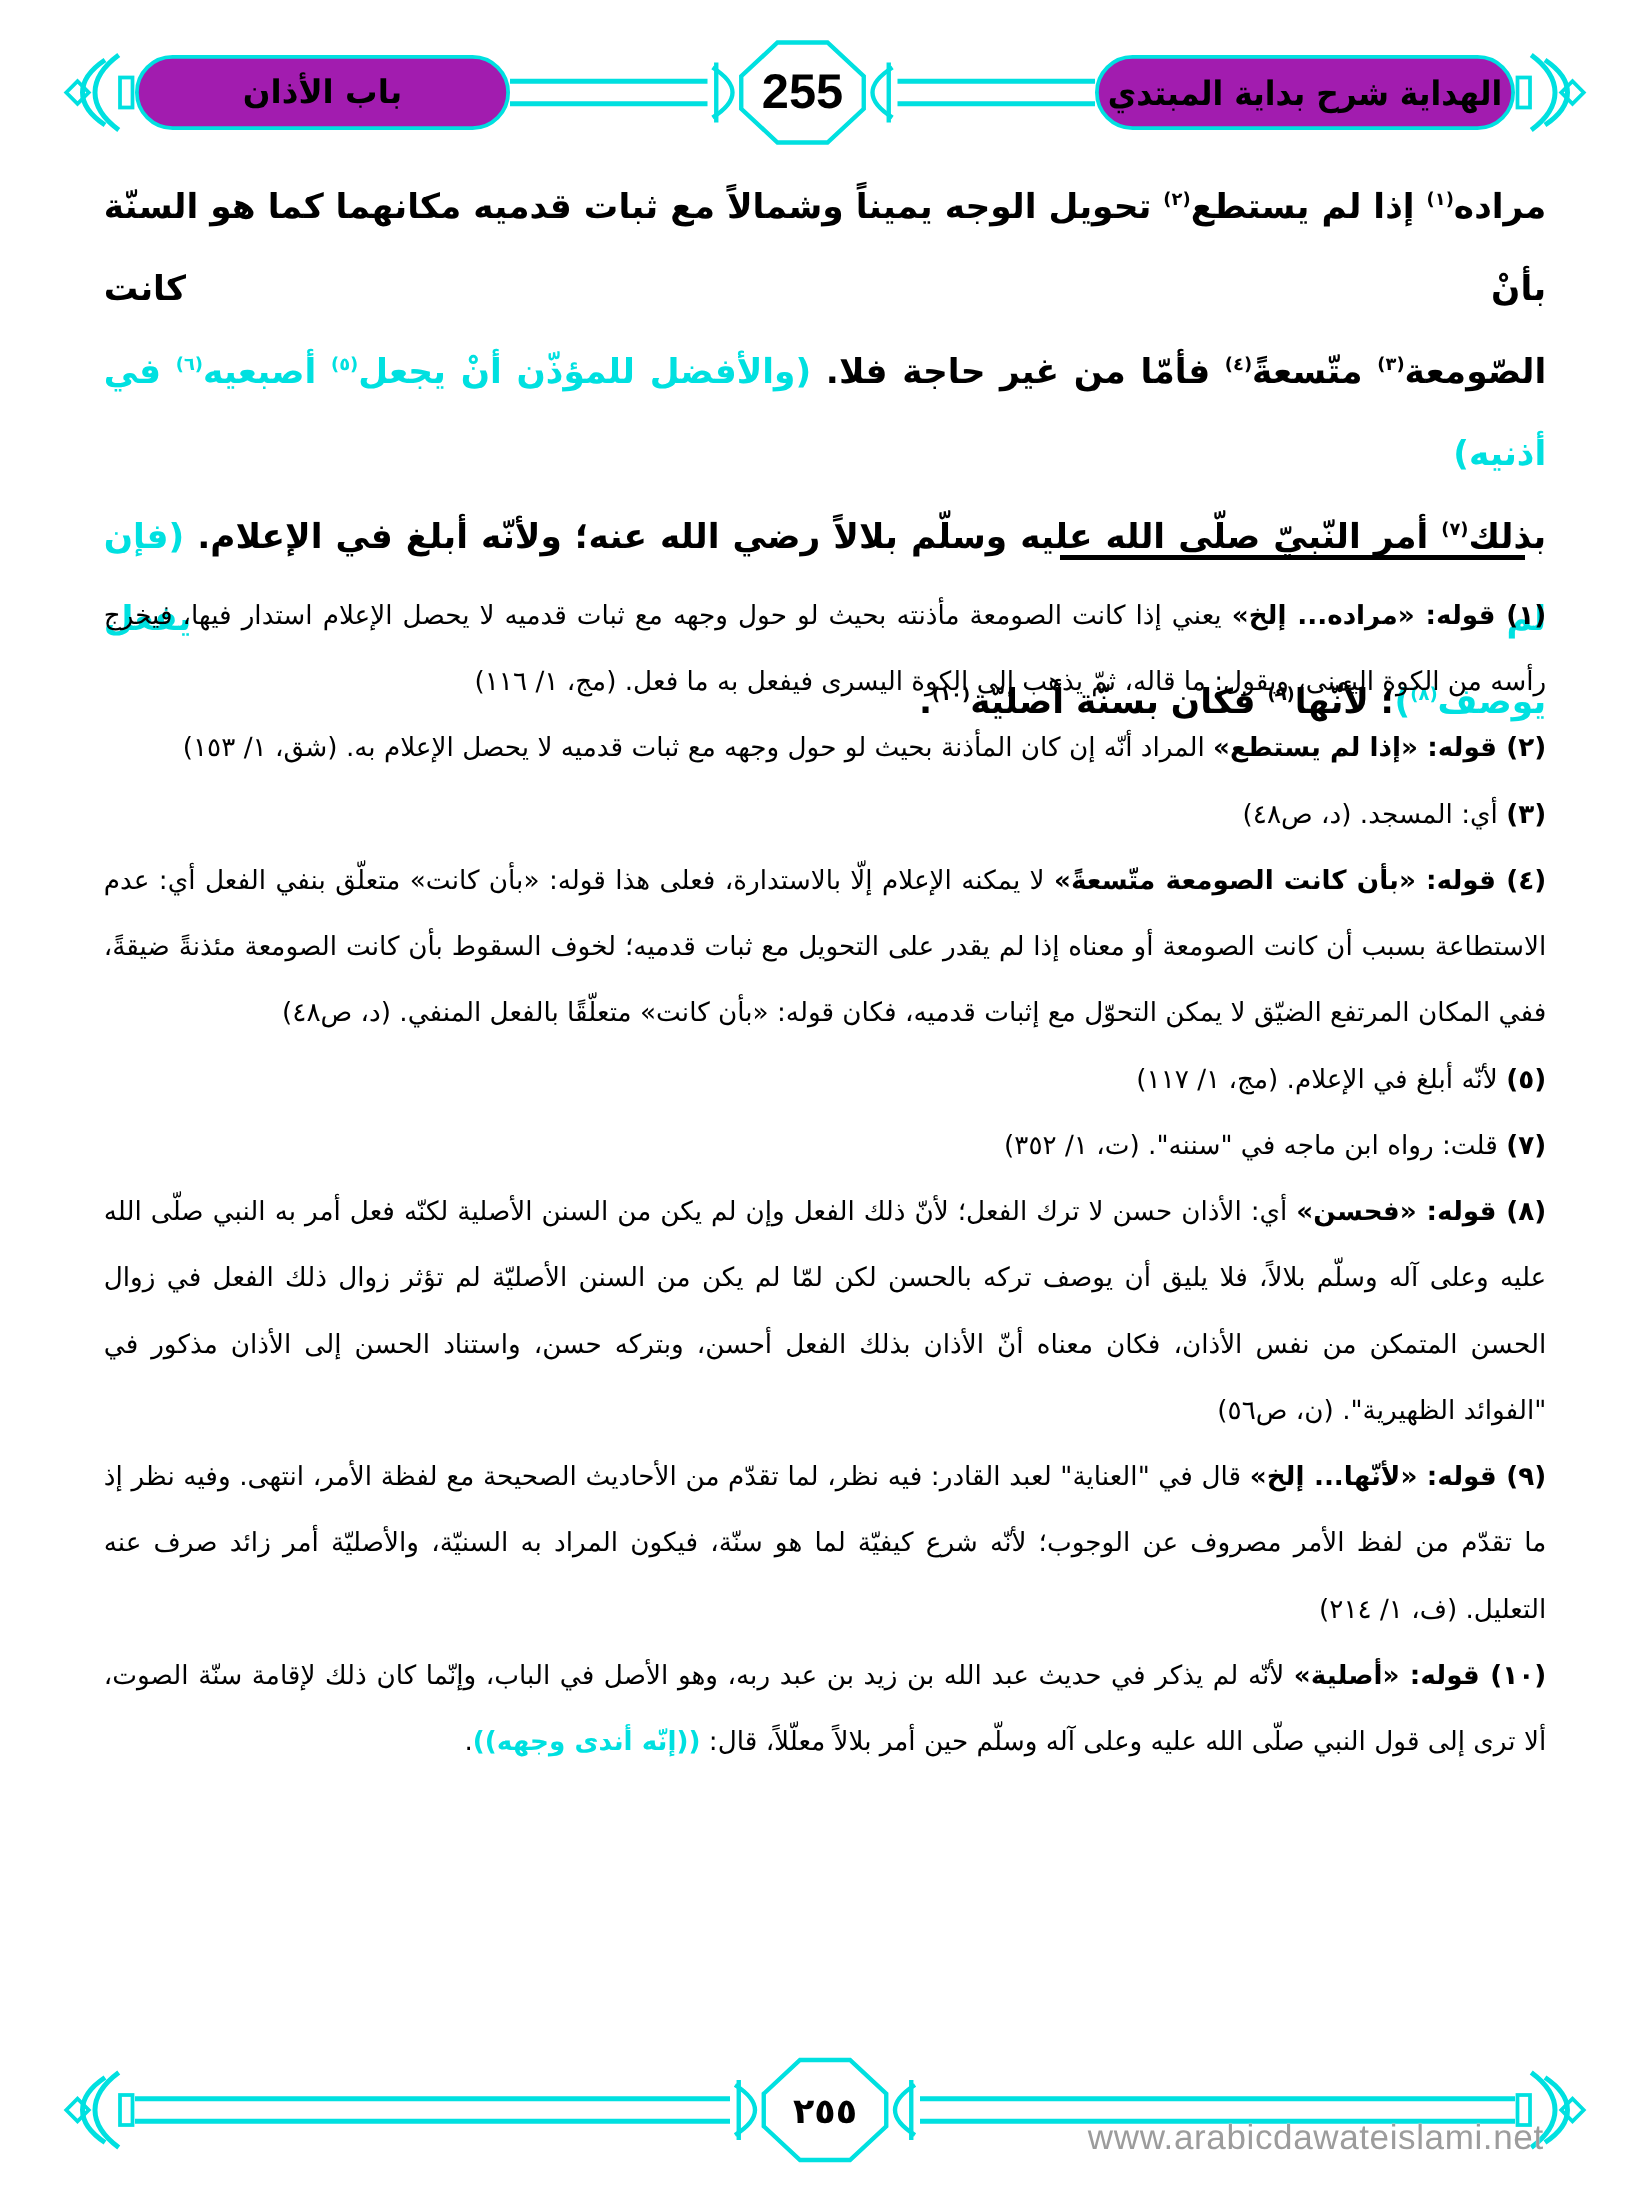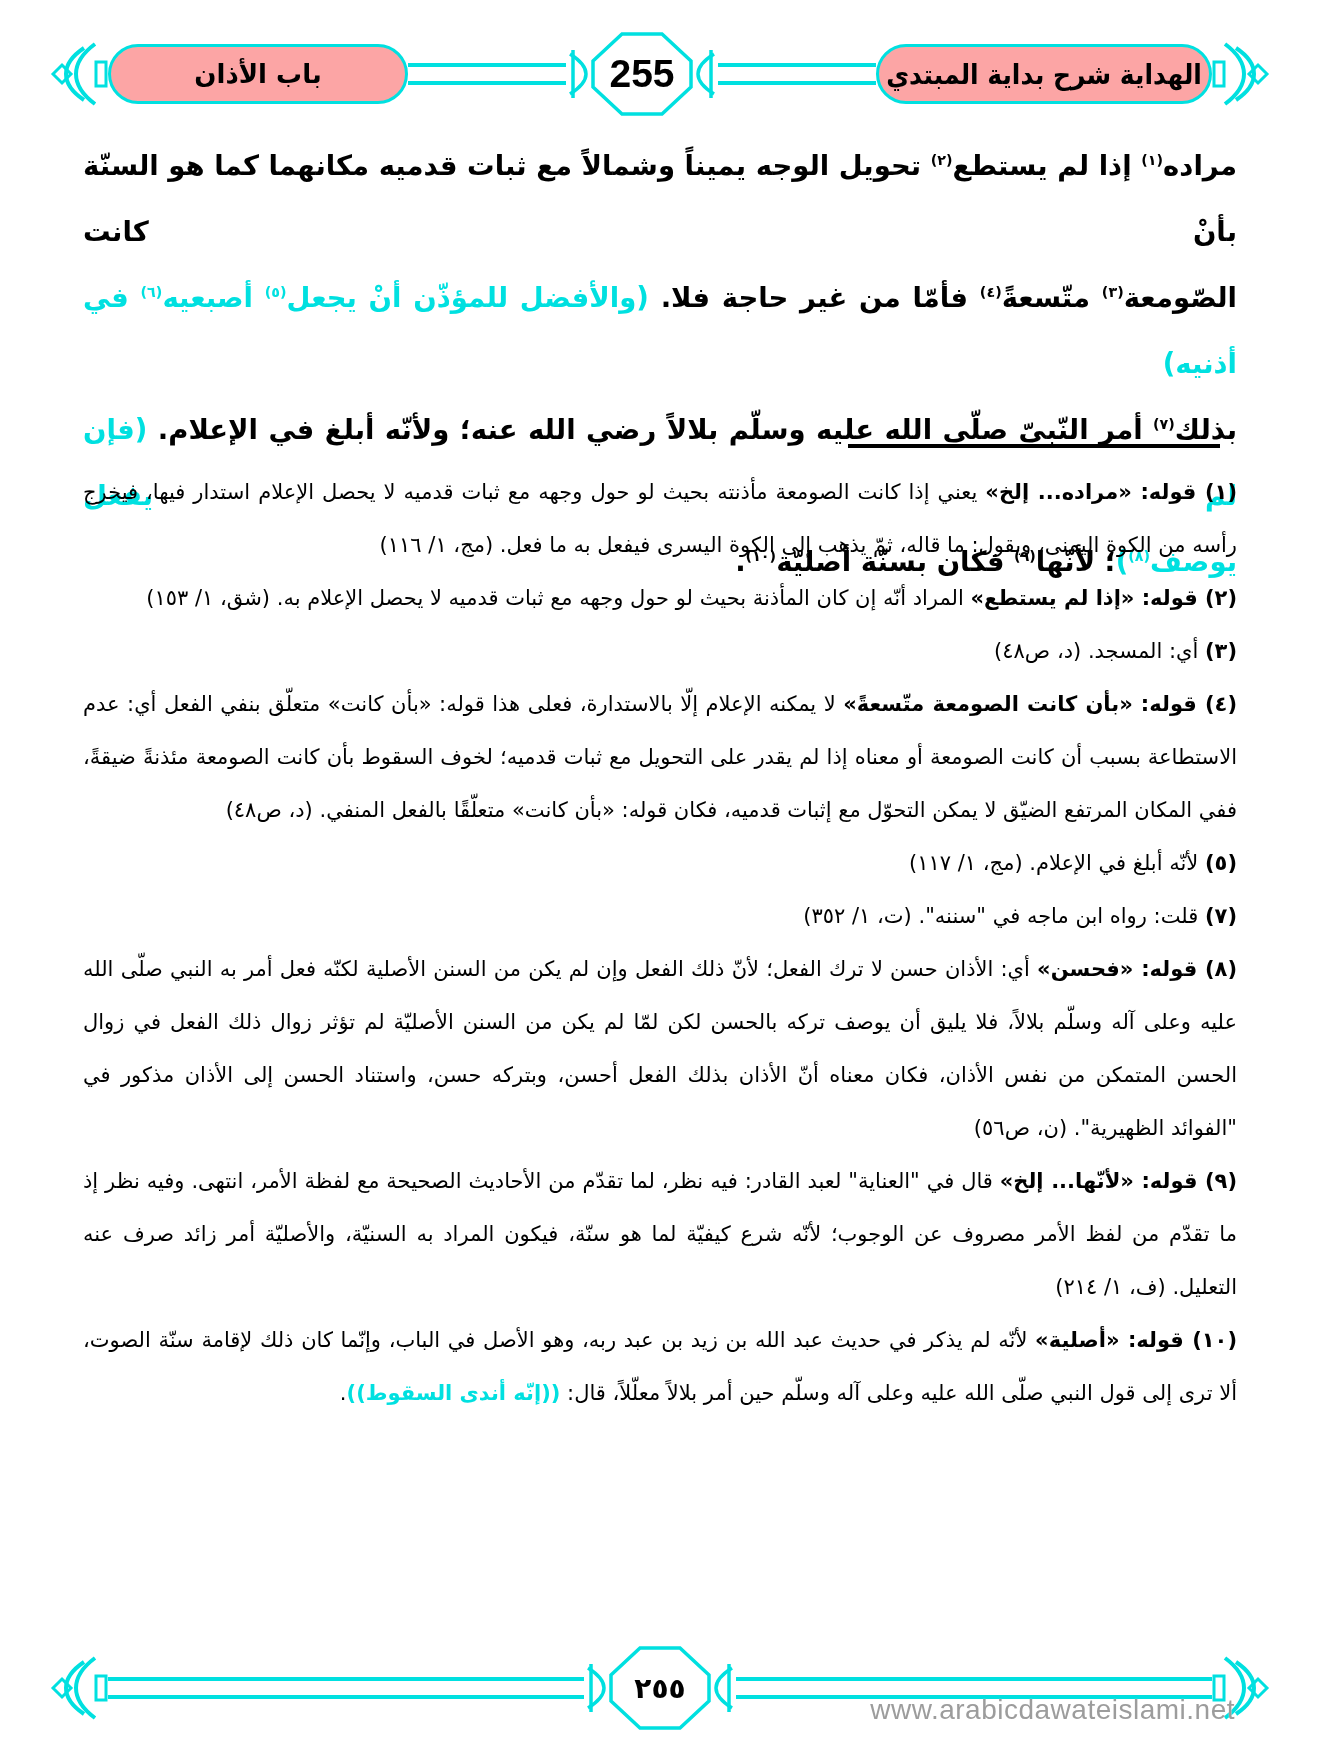--- a/index.html
+++ b/index.html
@@ -5,21 +5,21 @@
   html,body{margin:0;padding:0;background:#ffffff;}
   .page{
     position:relative;width:1320px;height:1751px;background:#ffffff;
     overflow:hidden;font-family:"DejaVu Sans",sans-serif;
   }
   
   .band{position:absolute;left:50px;right:50px;height:80px;display:flex;align-items:center;}
   .band-header{top:34px;}
   .band-footer{top:1648px;}
   .pill{
-    height:60px;border:3px solid #00e0e0;border-radius:30px;background:#fca5a5;
+    height:60px;border:3px solid #00e0e0;border-radius:30px;background:#a21caf;
     display:flex;align-items:center;justify-content:center;padding:0 18px;box-sizing:border-box;
   }
   .pill-chapter{width:300px;}
   .pill-title{width:336px;}
   .pill-chapter .txt{font-size:26px;font-weight:bold;color:#000;}
   .pill-title .txt{font-size:25px;font-weight:bold;color:#000;transform:scaleY(1.08);white-space:nowrap;}
   .connector{flex:1 1 auto;height:14px;border-top:4px solid #00e0e0;border-bottom:4px solid #00e0e0;min-width:30px;}
   .octo-wrap{position:relative;width:104px;height:86px;flex:0 0 auto;}
   .octo-wrap svg{display:block;}
   .octo-num{
@@ -117,21 +117,21 @@
 
   <div class="footnotes" id="footnotes">
       <p class="footnote"><span class="bold">(١) قوله: «مراده... إلخ»</span><span> يعني إذا كانت الصومعة مأذنته بحيث لو حول وجهه مع ثبات قدميه لا يحصل الإعلام استدار فيها، فيخرج رأسه من الكوة اليمنى، ويقول: ما قاله، ثمّ يذهب إلى الكوة اليسرى فيفعل به ما فعل. (مج، ١/ ١١٦)</span></p>
       <p class="footnote"><span class="bold">(٢) قوله: «إذا لم يستطع»</span><span> المراد أنّه إن كان المأذنة بحيث لو حول وجهه مع ثبات قدميه لا يحصل الإعلام به. (شق، ١/ ١٥٣)</span></p>
       <p class="footnote"><span class="bold">(٣)</span><span> أي: المسجد. (د، ص٤٨)</span></p>
       <p class="footnote"><span class="bold">(٤) قوله: «بأن كانت الصومعة متّسعةً»</span><span> لا يمكنه الإعلام إلّا بالاستدارة، فعلى هذا قوله: «بأن كانت» متعلّق بنفي الفعل أي: عدم الاستطاعة بسبب أن كانت الصومعة أو معناه إذا لم يقدر على التحويل مع ثبات قدميه؛ لخوف السقوط بأن كانت الصومعة مئذنةً ضيقةً، ففي المكان المرتفع الضيّق لا يمكن التحوّل مع إثبات قدميه، فكان قوله: «بأن كانت» متعلّقًا بالفعل المنفي. (د، ص٤٨)</span></p>
       <p class="footnote"><span class="bold">(٥)</span><span> لأنّه أبلغ في الإعلام. (مج، ١/ ١١٧)</span></p>
       <p class="footnote"><span class="bold">(٧)</span><span> قلت: رواه ابن ماجه في "سننه". (ت، ١/ ٣٥٢)</span></p>
       <p class="footnote"><span class="bold">(٨) قوله: «فحسن»</span><span> أي: الأذان حسن لا ترك الفعل؛ لأنّ ذلك الفعل وإن لم يكن من السنن الأصلية لكنّه فعل أمر به النبي صلّى الله عليه وعلى آله وسلّم بلالاً، فلا يليق أن يوصف تركه بالحسن لكن لمّا لم يكن من السنن الأصليّة لم تؤثر زوال ذلك الفعل في زوال الحسن المتمكن من نفس الأذان، فكان معناه أنّ الأذان بذلك الفعل أحسن، وبتركه حسن، واستناد الحسن إلى الأذان مذكور في "الفوائد الظهيرية". (ن، ص٥٦)</span></p>
       <p class="footnote"><span class="bold">(٩) قوله: «لأنّها... إلخ»</span><span> قال في "العناية" لعبد القادر: فيه نظر، لما تقدّم من الأحاديث الصحيحة مع لفظة الأمر، انتهى. وفيه نظر إذ ما تقدّم من لفظ الأمر مصروف عن الوجوب؛ لأنّه شرع كيفيّة لما هو سنّة، فيكون المراد به السنيّة، والأصليّة أمر زائد صرف عنه التعليل. (ف، ١/ ٢١٤)</span></p>
-      <p class="footnote"><span class="bold">(١٠) قوله: «أصلية»</span><span> لأنّه لم يذكر في حديث عبد الله بن زيد بن عبد ربه، وهو الأصل في الباب، وإنّما كان ذلك لإقامة سنّة الصوت، ألا ترى إلى قول النبي صلّى الله عليه وعلى آله وسلّم حين أمر بلالاً معلّلاً، قال: </span><span class="cyan bold">((إنّه أندى السقوط))</span><span>.</span></p>
+      <p class="footnote"><span class="bold">(١٠) قوله: «أصلية»</span><span> لأنّه لم يذكر في حديث عبد الله بن زيد بن عبد ربه، وهو الأصل في الباب، وإنّما كان ذلك لإقامة سنّة الصوت، ألا ترى إلى قول النبي صلّى الله عليه وعلى آله وسلّم حين أمر بلالاً معلّلاً، قال: </span><span class="cyan bold">((إنّه أندى وجهه))</span><span>.</span></p>
     </div>
 
   <div class="band band-footer">
 
     <svg class="endcap" width="58" height="80" viewBox="0 0 58 80">
       <polygon points="3,40 12,31 21,40 12,49" fill="none" stroke="#00e0e0" stroke-width="3"></polygon>
       <path d="M34 14 Q16 26 16 40 Q16 54 34 66" fill="none" stroke="#00e0e0" stroke-width="4"></path>
       <path d="M45 10 Q26 24 26 40 Q26 56 45 70" fill="none" stroke="#00e0e0" stroke-width="4"></path>
       <rect x="46" y="28" width="10" height="24" fill="#fff" stroke="#00e0e0" stroke-width="3"></rect>
     </svg>

